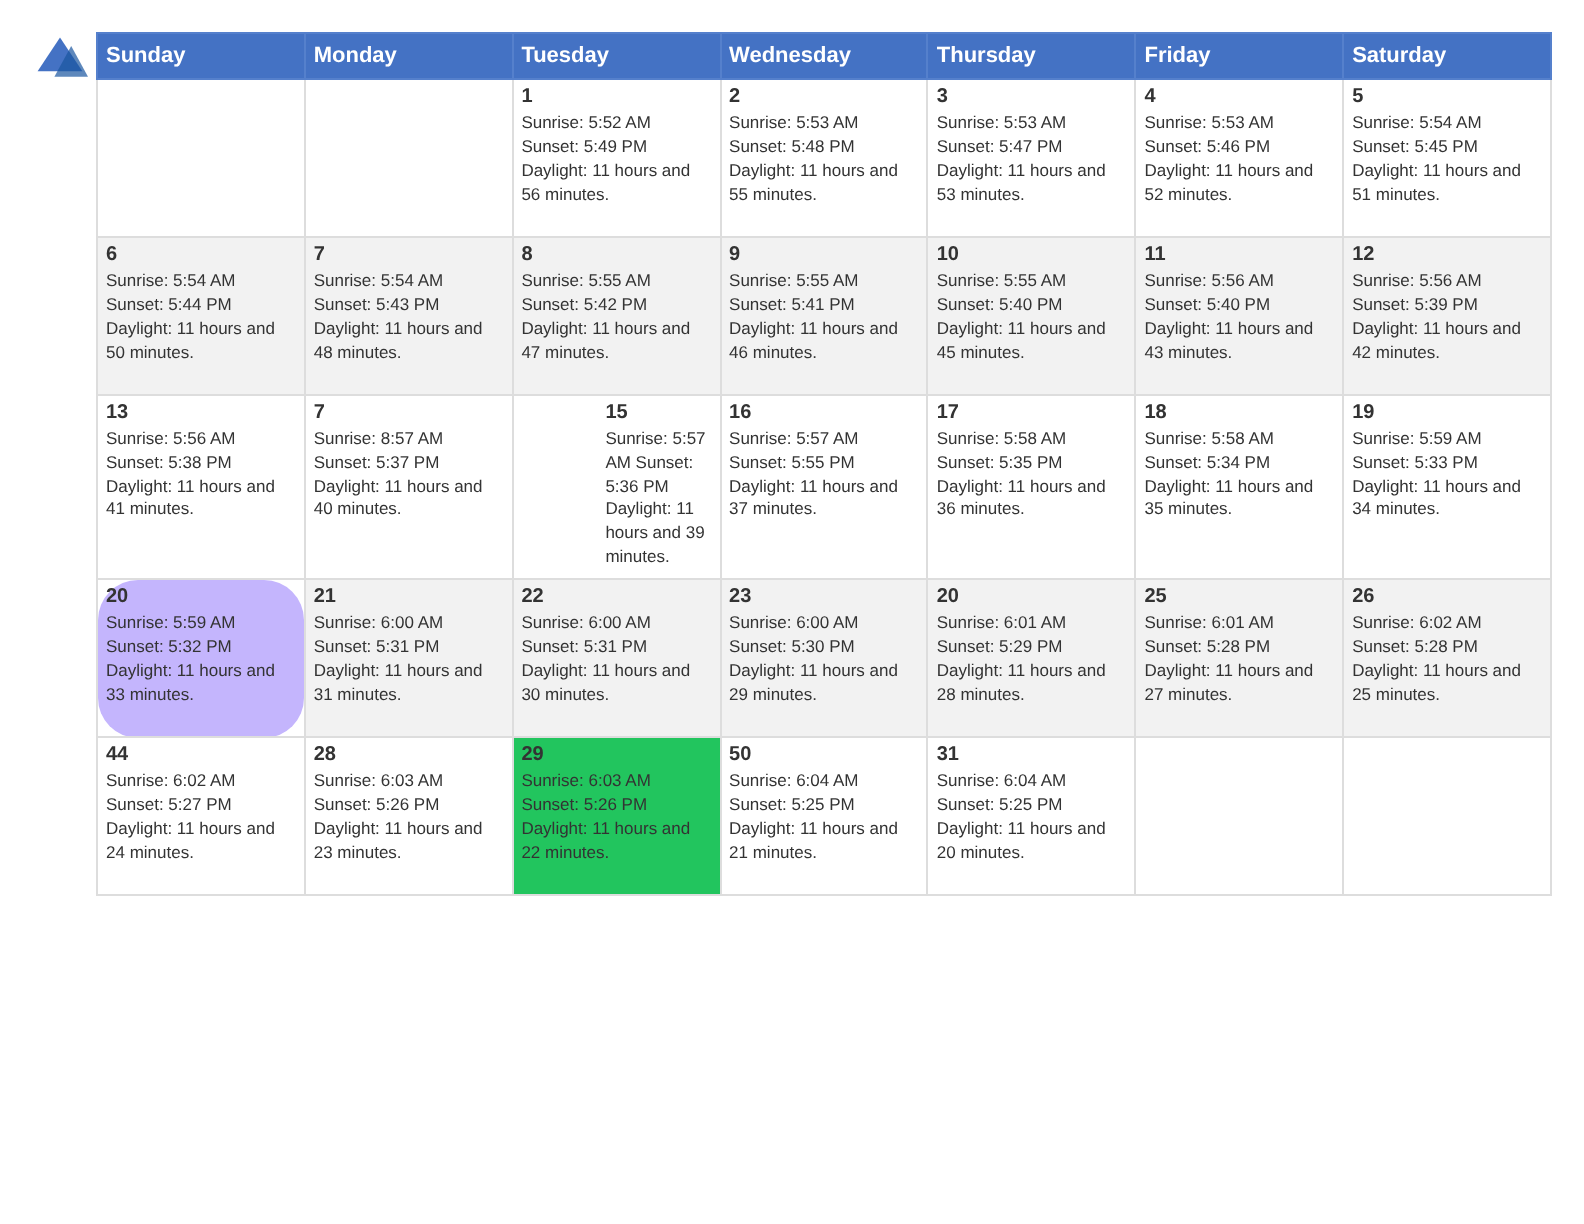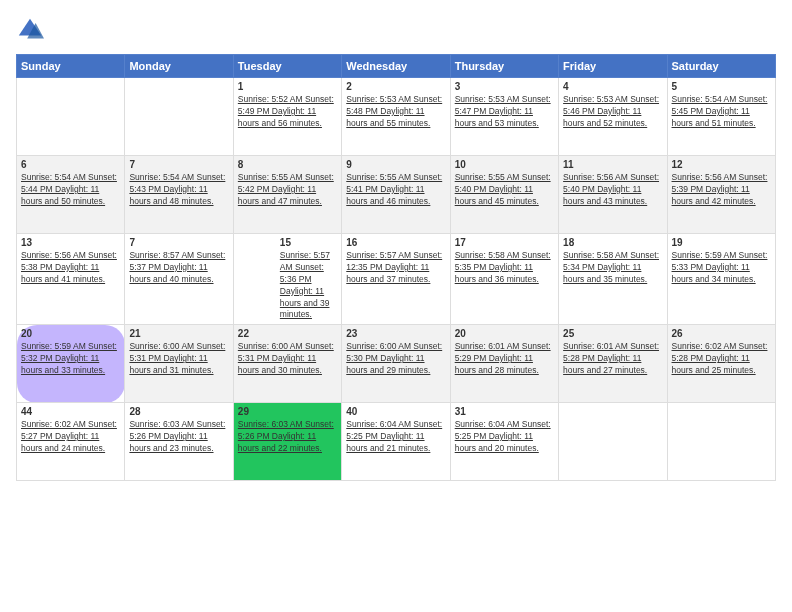--- a/index.html
+++ b/index.html
@@ -8,21 +8,21 @@
       height: 612px;
       font-family: Arial, sans-serif;
       background: #fff;
       overflow: hidden;
     }
     .page {
       width: 792px;
       height: 464px;
       padding: 16px;
       display: flex;
-      flex-direction: column;
+      flex-direction: row;
     }
     .header {
       display: flex;
       justify-content: space-between;
       align-items: flex-start;
       margin-bottom: 10px;
     }
     .logo {
       display: flex;
       align-items: center;
@@ -87,21 +87,20 @@
     .day-num {
       font-size: 10px;
       font-weight: bold;
       display: block;
       margin-bottom: 2px;
     }
     .day-info {
       font-size: 8.5px;
       line-height: 1.4;
       color: #333;
-      text-decoration: underline;
     }
   </style>
 </head>
 <body>
 
 <div class="page">
   <div class="header">
     <div class="logo">
       <svg class="logo-icon" viewBox="0 0 40 40">
         <polygon points="20,4 36,28 4,28" fill="#4472c4"></polygon>
@@ -239,21 +238,21 @@
           <td style="background: rgb(255, 255, 255); padding-left: 46px;">
             <span class="day-num">15</span>
             <div class="day-info">Sunrise: 5:57 AM
 Sunset: 5:36 PM
 Daylight: 11 hours
 and 39 minutes.</div>
           </td>
           <td style="background: rgb(255, 255, 255);">
             <span class="day-num">16</span>
             <div class="day-info">Sunrise: 5:57 AM
-Sunset: 12:35 PM
+Sunset: 5:55 PM
 Daylight: 11 hours
 and 37 minutes.</div>
           </td>
           <td style="background: rgb(255, 255, 255); margin-top: 27px;">
             <span class="day-num">17</span>
             <div class="day-info">Sunrise: 5:58 AM
 Sunset: 5:35 PM
 Daylight: 11 hours
 and 36 minutes.</div>
           </td>
@@ -339,21 +338,21 @@
 and 23 minutes.</div>
           </td>
           <td style="background: #22c55e;">
             <span class="day-num">29</span>
             <div class="day-info">Sunrise: 6:03 AM
 Sunset: 5:26 PM
 Daylight: 11 hours
 and 22 minutes.</div>
           </td>
           <td style="background: rgb(255, 255, 255);">
-            <span class="day-num">40</span>
+            <span class="day-num">50</span>
             <div class="day-info">Sunrise: 6:04 AM
 Sunset: 5:25 PM
 Daylight: 11 hours
 and 21 minutes.</div>
           </td>
           <td style="background: rgb(255, 255, 255);">
             <span class="day-num">31</span>
             <div class="day-info">Sunrise: 6:04 AM
 Sunset: 5:25 PM
 Daylight: 11 hours

